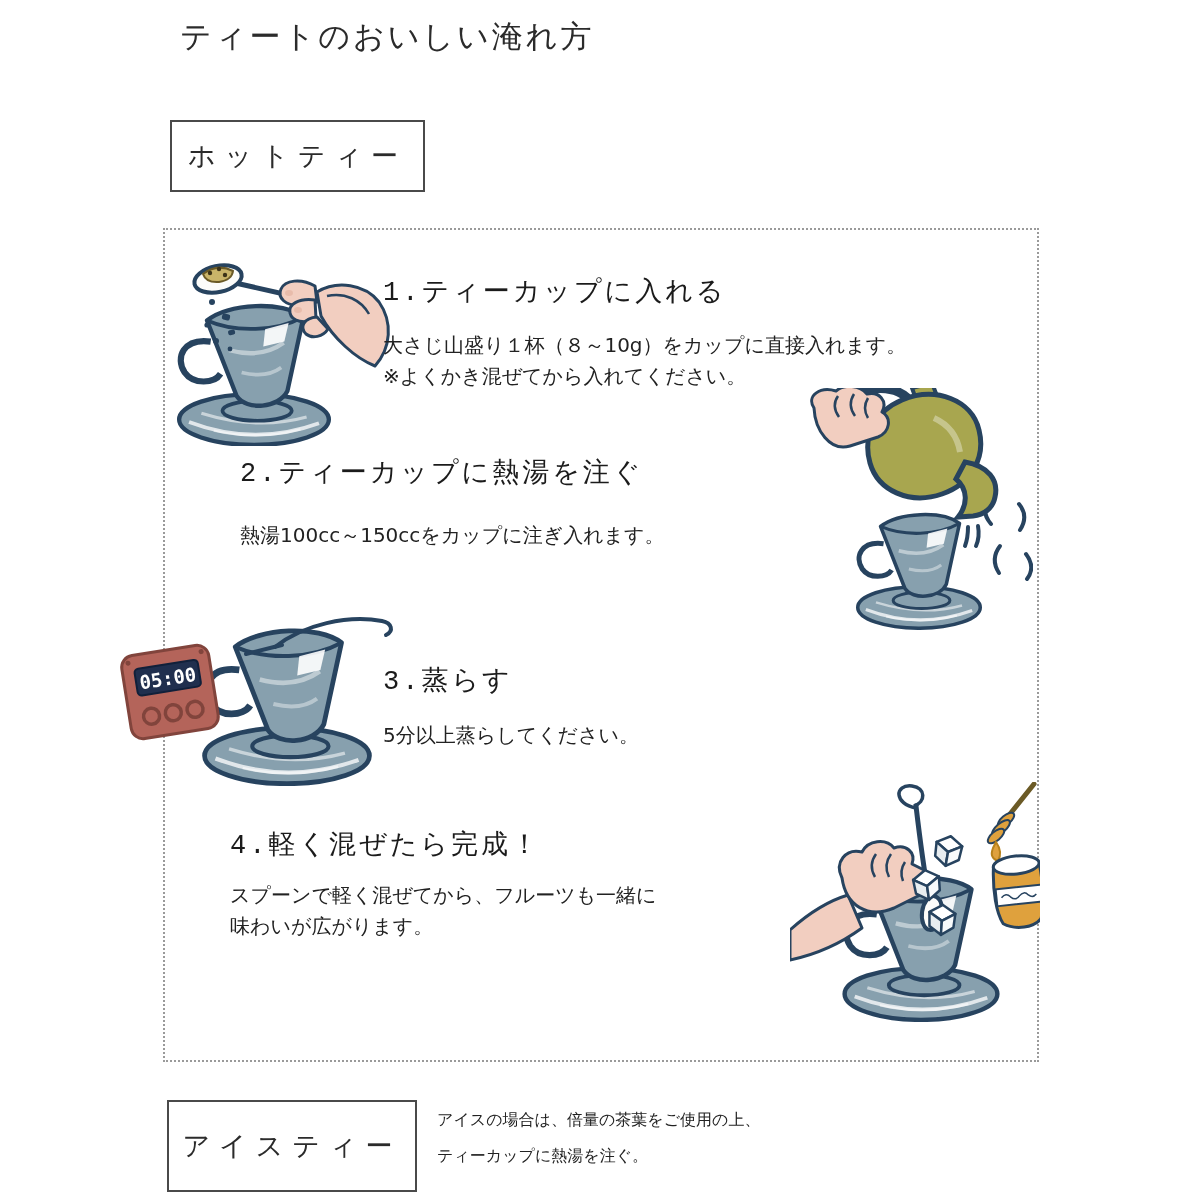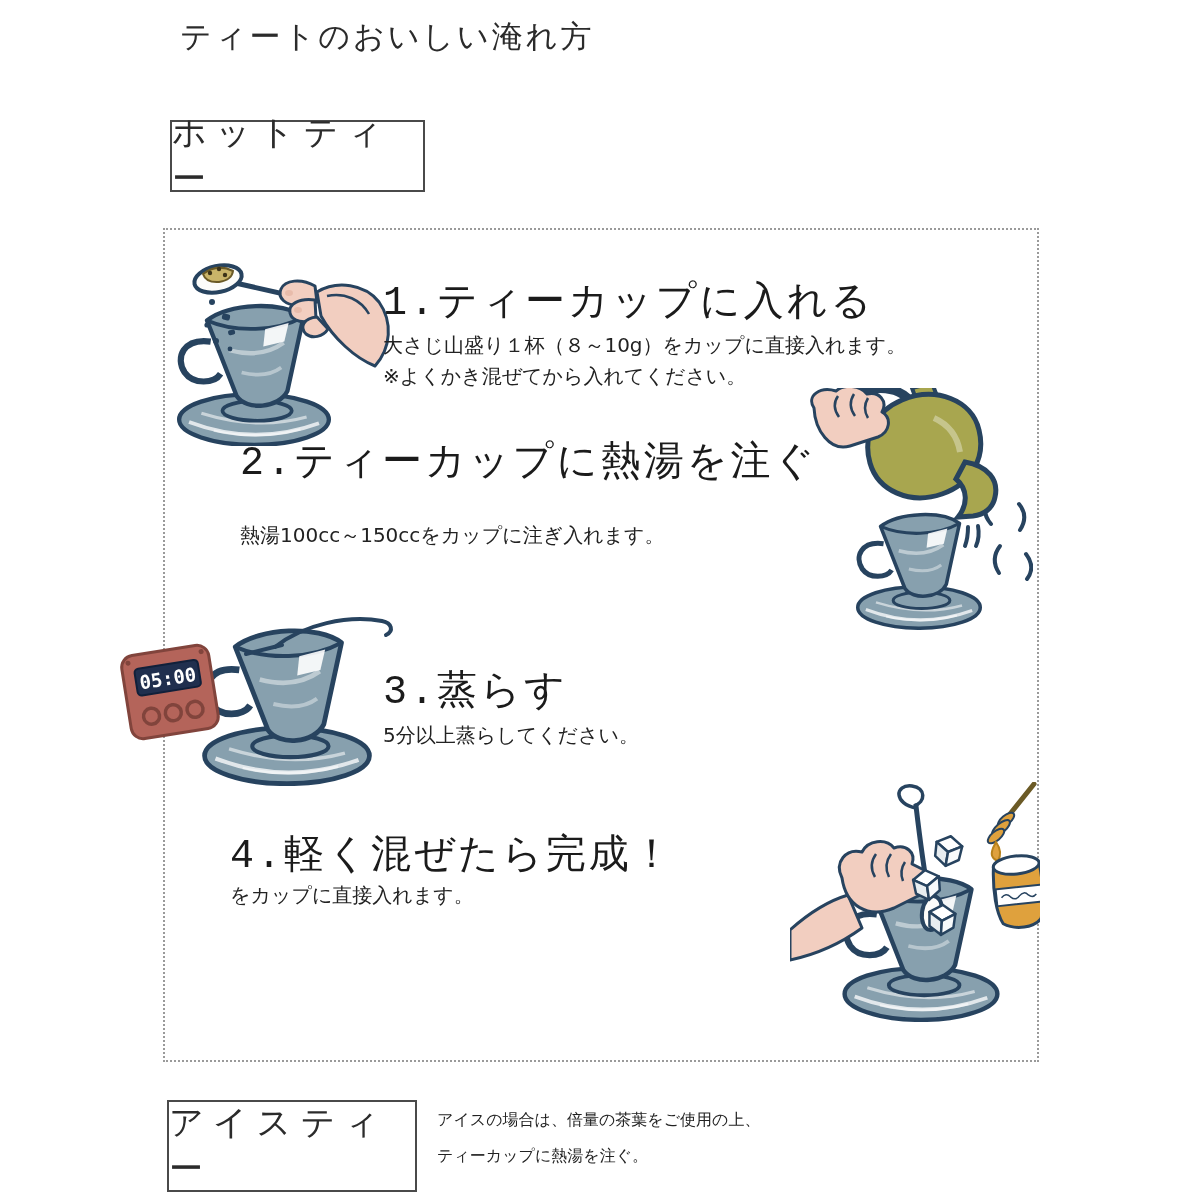--- a/index.html
+++ b/index.html
@@ -2,25 +2,25 @@
 <html><head>
 <meta charset="utf-8">
 <style>
   html,body{margin:0;padding:0;background:#ffffff;}
   body{position:relative;width:1200px;height:1200px;overflow:hidden;
        font-family:"DejaVu Sans","Liberation Sans",sans-serif;color:#1e1e1e;}
   .abs{position:absolute;}
   .serif{font-family:Liberation Mono, monospace;}
   .page-title{left:180px;top:16px;font-size:31px;letter-spacing:3px;color:#2b2b2b;}
   .label-box{border:2px solid #4a4a4a;display:flex;align-items:center;justify-content:center;
-             font-size:34px;letter-spacing:9px;color:#2b2b2b;background:#fff;}
+             font-size:27px;letter-spacing:9px;color:#2b2b2b;background:#fff;}
   .hot-box{left:170px;top:120px;width:251px;height:68px;}
-  .ice-box{left:167px;top:1100px;width:246px;height:88px;justify-content:flex-end;}
+  .ice-box{left:167px;top:1100px;width:246px;height:88px;}
   .steps-frame{left:163px;top:228px;width:872px;height:830px;border:2px dotted #9a9a9a;}
-  .step-heading{font-size:40px;letter-spacing:3px;color:#1b1b1b;white-space:nowrap;}
+  .step-heading{font-size:27px;letter-spacing:3px;color:#1b1b1b;white-space:nowrap;}
   .step-body{font-size:20px;line-height:31px;color:#222;white-space:nowrap;}
   .ice-text{left:437px;top:1102px;font-size:16px;line-height:36px;color:#222;white-space:nowrap;}
   .illus{position:absolute;}
   svg text{user-select:none;}
 </style>
 </head>
 <body>
 
 <svg width="0" height="0" style="position:absolute" aria-hidden="true">
   <defs>
@@ -76,21 +76,21 @@
   <ellipse cx="124" cy="55" rx="4" ry="3" fill="#e8bcab"></ellipse>
   <ellipse cx="133" cy="72" rx="4" ry="3" fill="#e8bcab"></ellipse>
 </svg>
 
 <div class="abs serif step-heading" style="left:383px;top:273px">1.ティーカップに入れる</div>
 <div class="abs step-body" style="left:383px;top:330px">
   <div>大さじ山盛り１杯（８～10g）をカップに直接入れます。</div>
   <div>※よくかき混ぜてから入れてください。</div>
 </div>
 
-<div class="abs serif step-heading" style="left:240px;top:433px">2.ティーカップに熱湯を注ぐ</div>
+<div class="abs serif step-heading" style="left:240px;top:454px">2.ティーカップに熱湯を注ぐ</div>
 <div class="abs step-body" style="left:240px;top:520px">
   <div>熱湯100cc～150ccをカップに注ぎ入れます。</div>
 </div>
 
 <svg class="illus" style="left:788px;top:388px" width="245" height="245" viewBox="0 0 245 245">
   <use href="#cupset" x="50" y="120" width="162" height="122"></use>
   <g stroke="#27435f" stroke-width="4" fill="none" stroke-linecap="round">
     <path d="M203,108 q-12,14 0,28"></path>
     <path d="M231,116 q10,12 1,26"></path>
     <path d="M212,158 q-10,13 -1,27"></path>
@@ -131,21 +131,22 @@
   </g>
 </svg>
 
 <div class="abs serif step-heading" style="left:383px;top:662px">3.蒸らす</div>
 <div class="abs step-body" style="left:383px;top:720px">
   <div>5分以上蒸らしてください。</div>
 </div>
 
 <div class="abs serif step-heading" style="left:230px;top:826px">4.軽く混ぜたら完成！</div>
 <div class="abs step-body" style="left:230px;top:880px">
-  <div>をカップに直接入れます。</div>
+  <div>スプーンで軽く混ぜてから、フルーツも一緒に</div>
+  <div>味わいが広がります。</div>
 </div>
 
 <svg class="illus" style="left:790px;top:782px" width="250" height="242" viewBox="0 0 250 242">
   <use href="#cupset" x="30" y="88" width="202" height="152"></use>
   <g>
     <path d="M126,26 C104,22 104,2 122,4 C136,6 136,20 124,24" fill="none" stroke="#27435f" stroke-width="3.5"></path>
     <path d="M126,24 C130,58 134,88 139,116" fill="none" stroke="#27435f" stroke-width="5" stroke-linecap="round"></path>
     <ellipse cx="142" cy="131" rx="10" ry="17" transform="rotate(8 142 131)" fill="#fcfcfa" stroke="#27435f" stroke-width="4"></ellipse>
   </g>
   <g fill="#f2cec0" stroke="#27435f" stroke-width="3" stroke-linejoin="round">

